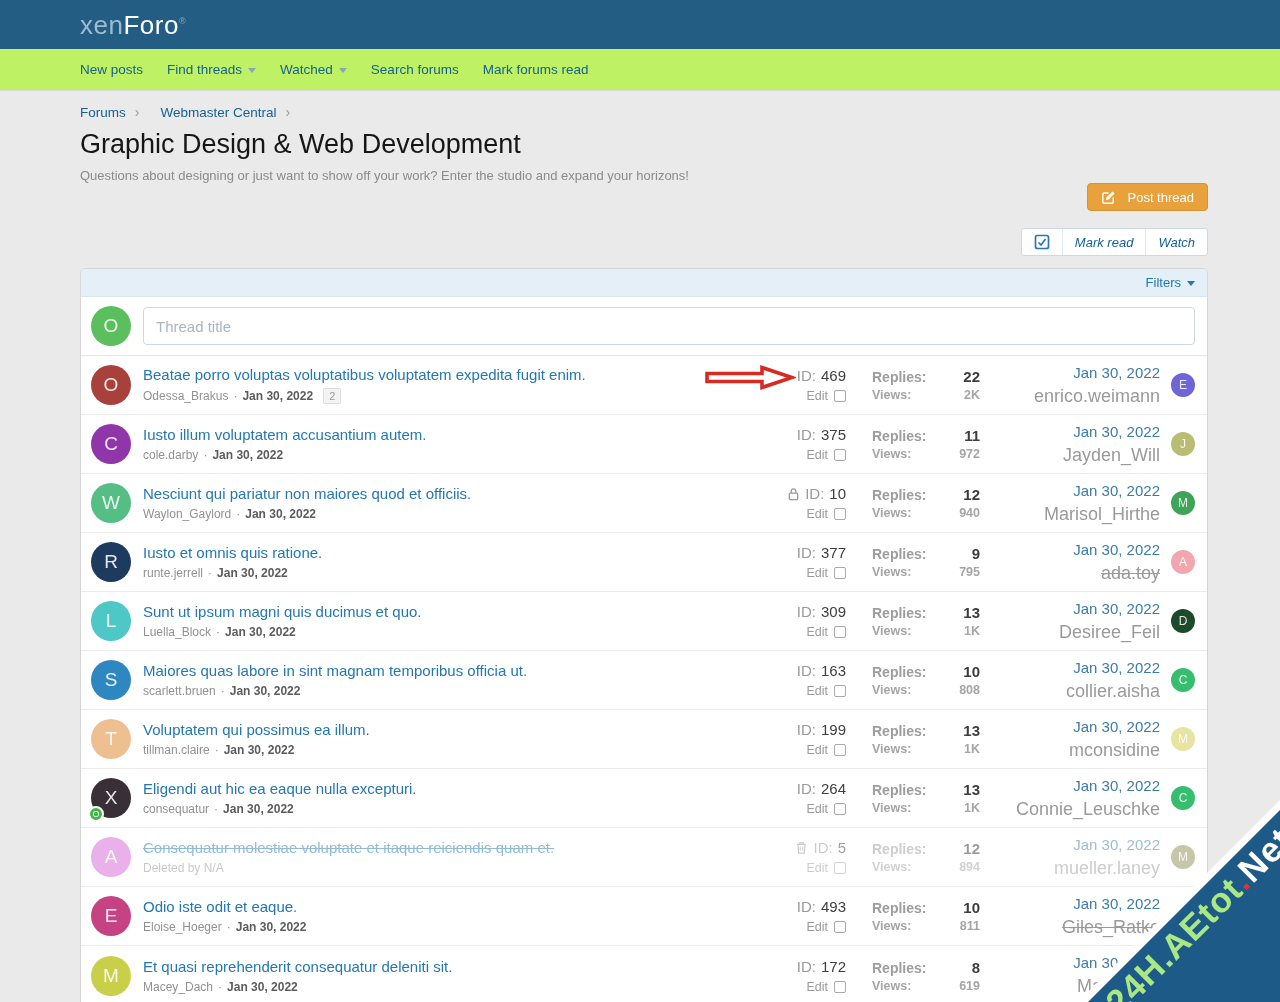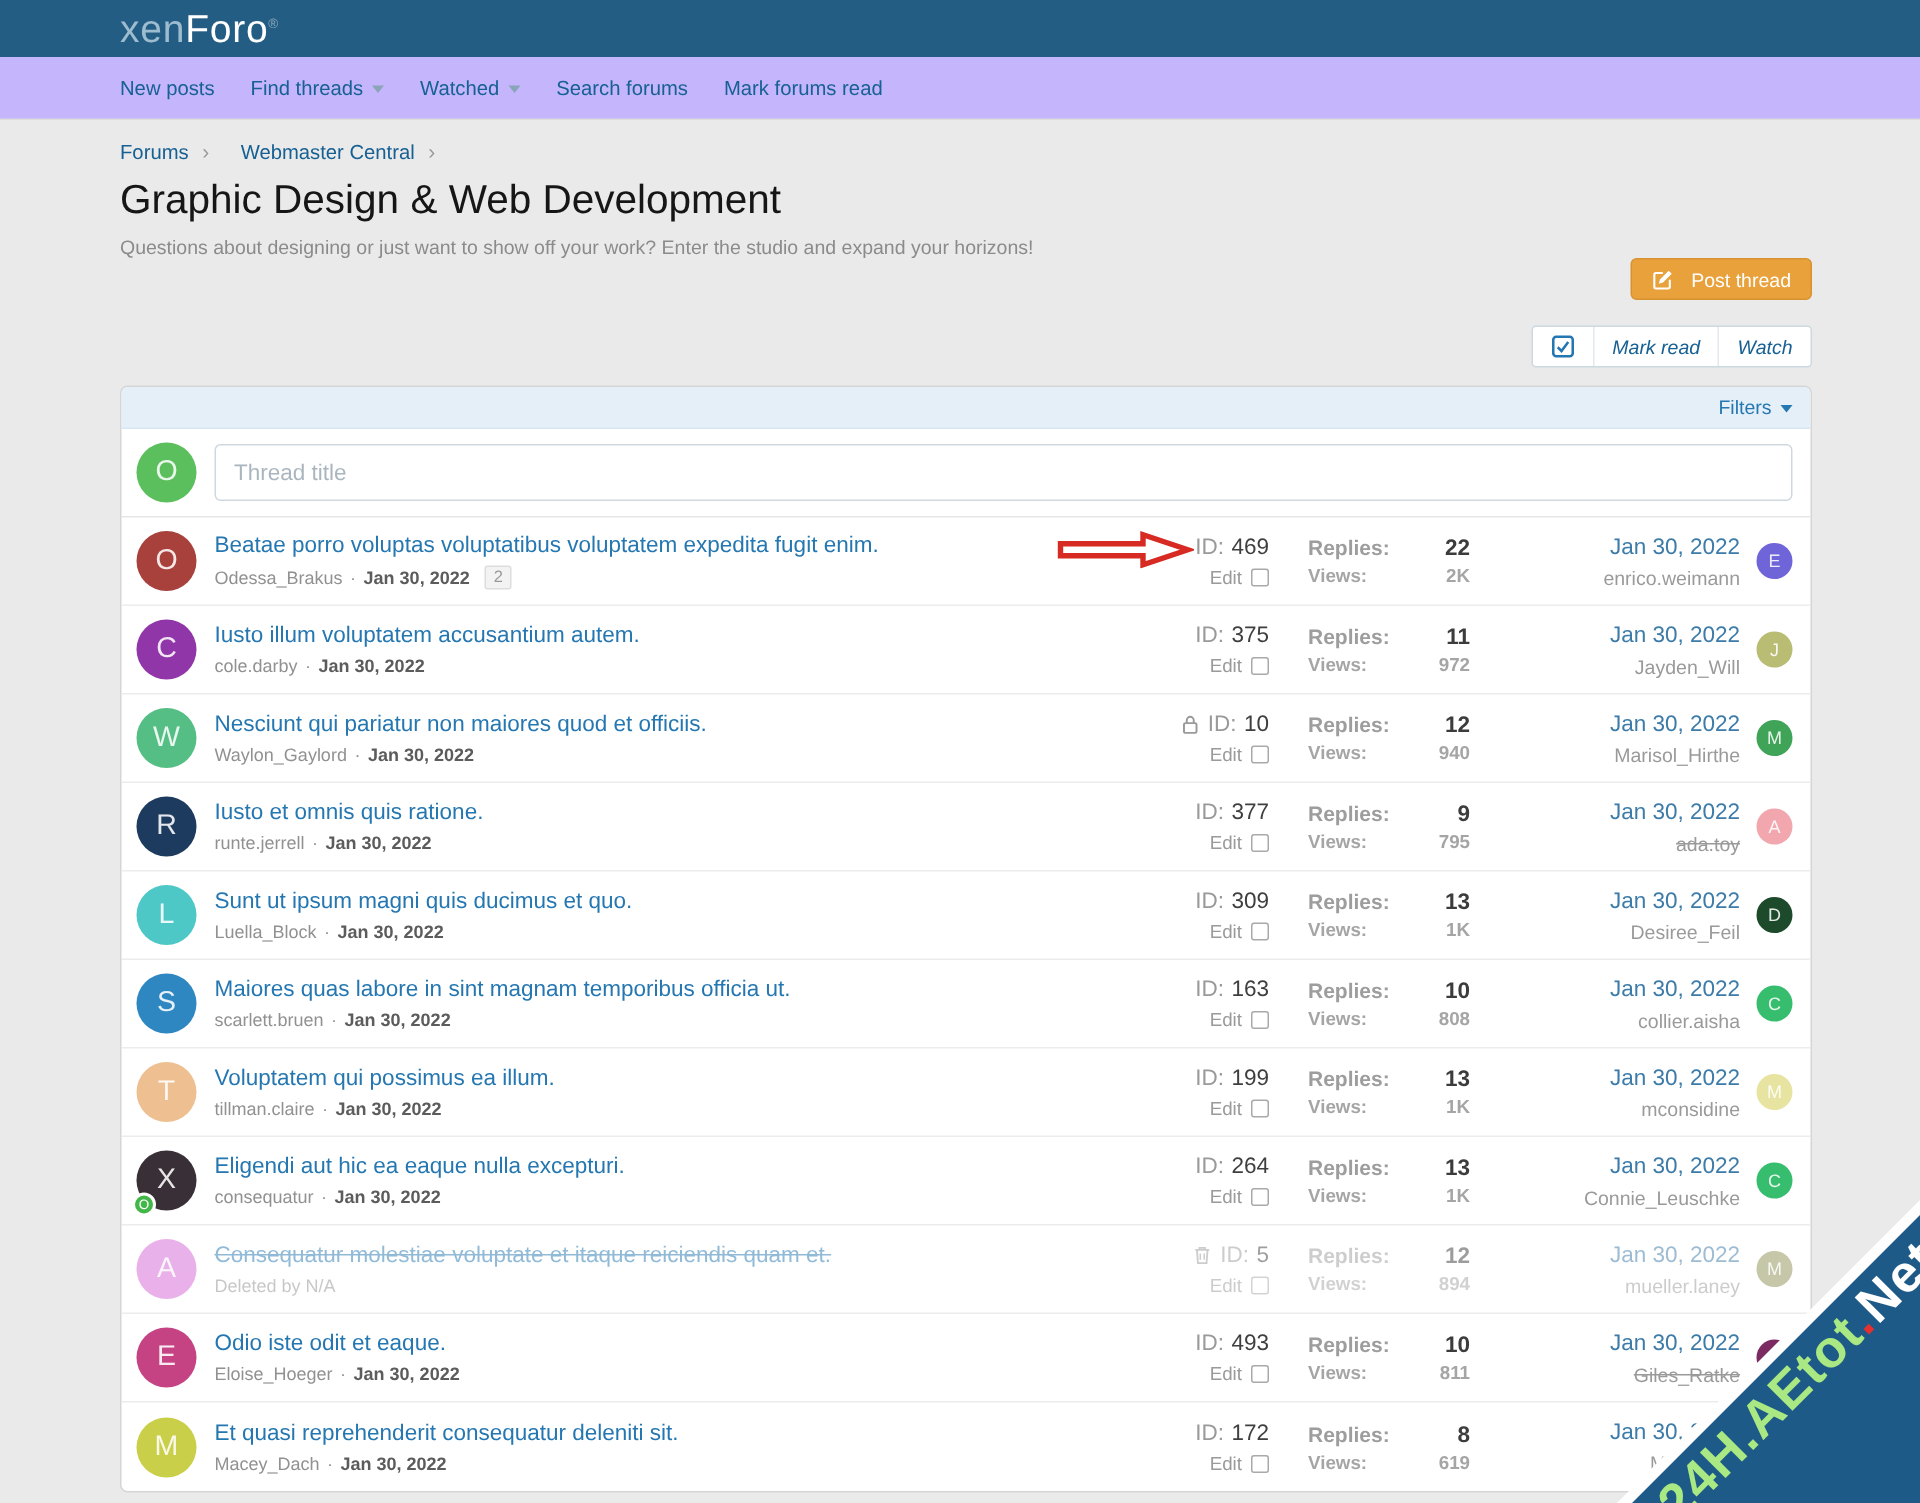--- a/index.html
+++ b/index.html
@@ -5,28 +5,28 @@
   * { box-sizing: border-box; }
   html,body { margin:0; padding:0; }
   body {
     width:1280px; height:1002px; position:relative; overflow:hidden;
     background:#eaeaea;
     font-family:"Liberation Sans", sans-serif;
   }
   a { text-decoration:none; }
 
   
-  .site-header { height:38px; background:#235d83; display:flex; align-items:center; }
+  .site-header { height:49px; background:#235d83; display:flex; align-items:center; }
   .logo { margin-left:80px; font-size:26px; letter-spacing:.5px; line-height:1; cursor:pointer; }
   .logo .xen { color:#9dbcd0; font-weight:300; }
   .logo .foro { color:#ffffff; font-weight:500; }
   .logo .tm { color:rgba(255,255,255,.45); font-size:9px; vertical-align:super; }
 
   
-  .subnav { height:42px; background:#c4b5fd; border-bottom:1px solid #dcdcdc;
+  .subnav { height:42px; background:#bef264; border-bottom:1px solid #dcdcdc;
     display:flex; align-items:center; gap:24px; padding-left:80px; }
   .subnav-link { color:#176093; font-size:13.5px; display:flex; align-items:center; gap:6px; cursor:pointer; }
   .caret { width:0; height:0; border-left:4px solid transparent; border-right:4px solid transparent;
     border-top:5px solid #8aa5b8; margin-top:2px; }
 
   
   .content { width:1128px; margin-left:80px; position:relative; }
 
   .breadcrumb { display:flex; align-items:center; gap:9px; font-size:13.5px; margin-top:13px; }
   .crumb { color:#176093; cursor:pointer; }
@@ -88,21 +88,21 @@
 
   .stats-col { width:108px; flex:none; margin-left:26px;font-weight:bold; }
   .stat-row { display:flex; justify-content:space-between; align-items:baseline; }
   .stat-row + .stat-row { margin-top:3px; }
   .stat-label { font-size:14px; color:#9d9d9d; }
   .stat-value { font-size:15px; color:#3c3c3c; }
   .stat-row.small .stat-label, .stat-row.small .stat-value { font-size:12.5px; color:#a5a5a5; }
 
   .last-col { width:168px; flex:none; text-align:right; margin-left:12px; }
   .last-date { font-size:15px; color:#3d7ca9; cursor:pointer; }
-  .last-user { font-size:13px; color:#9a9a9a; margin-top:4px; cursor:pointer; }
+  .last-user { font-size:18px; color:#9a9a9a; margin-top:4px; cursor:pointer; }
 
   .deleted > * { opacity:.5; }
   .deleted .thread-title { text-decoration:line-through;text-align:center; }
   .strike { text-decoration:line-through; }
 
   
   .wm-tri-white { position:absolute; right:0; bottom:0; width:202px; height:202px; background:#ffffff;
     clip-path:polygon(100% 0, 0 100%, 100% 100%); z-index:50; }
   .wm-tri-blue { position:absolute; right:0; bottom:0; width:192px; height:192px; background:#1d5a87;
     clip-path:polygon(100% 0, 0 100%, 100% 100%); z-index:51; }

